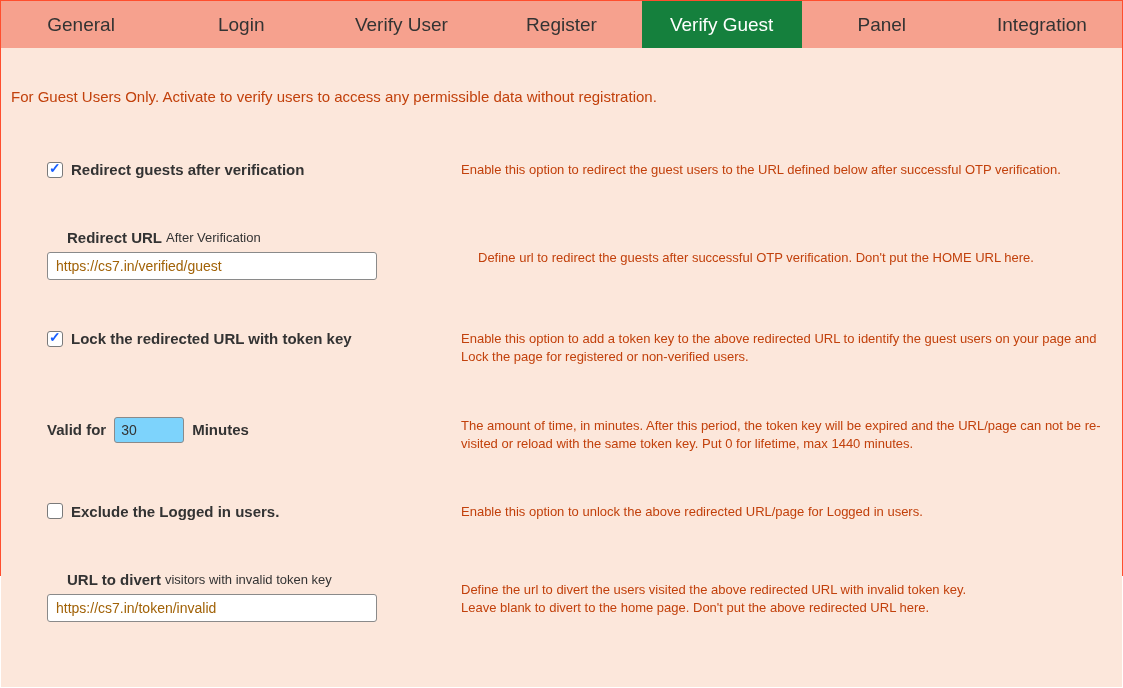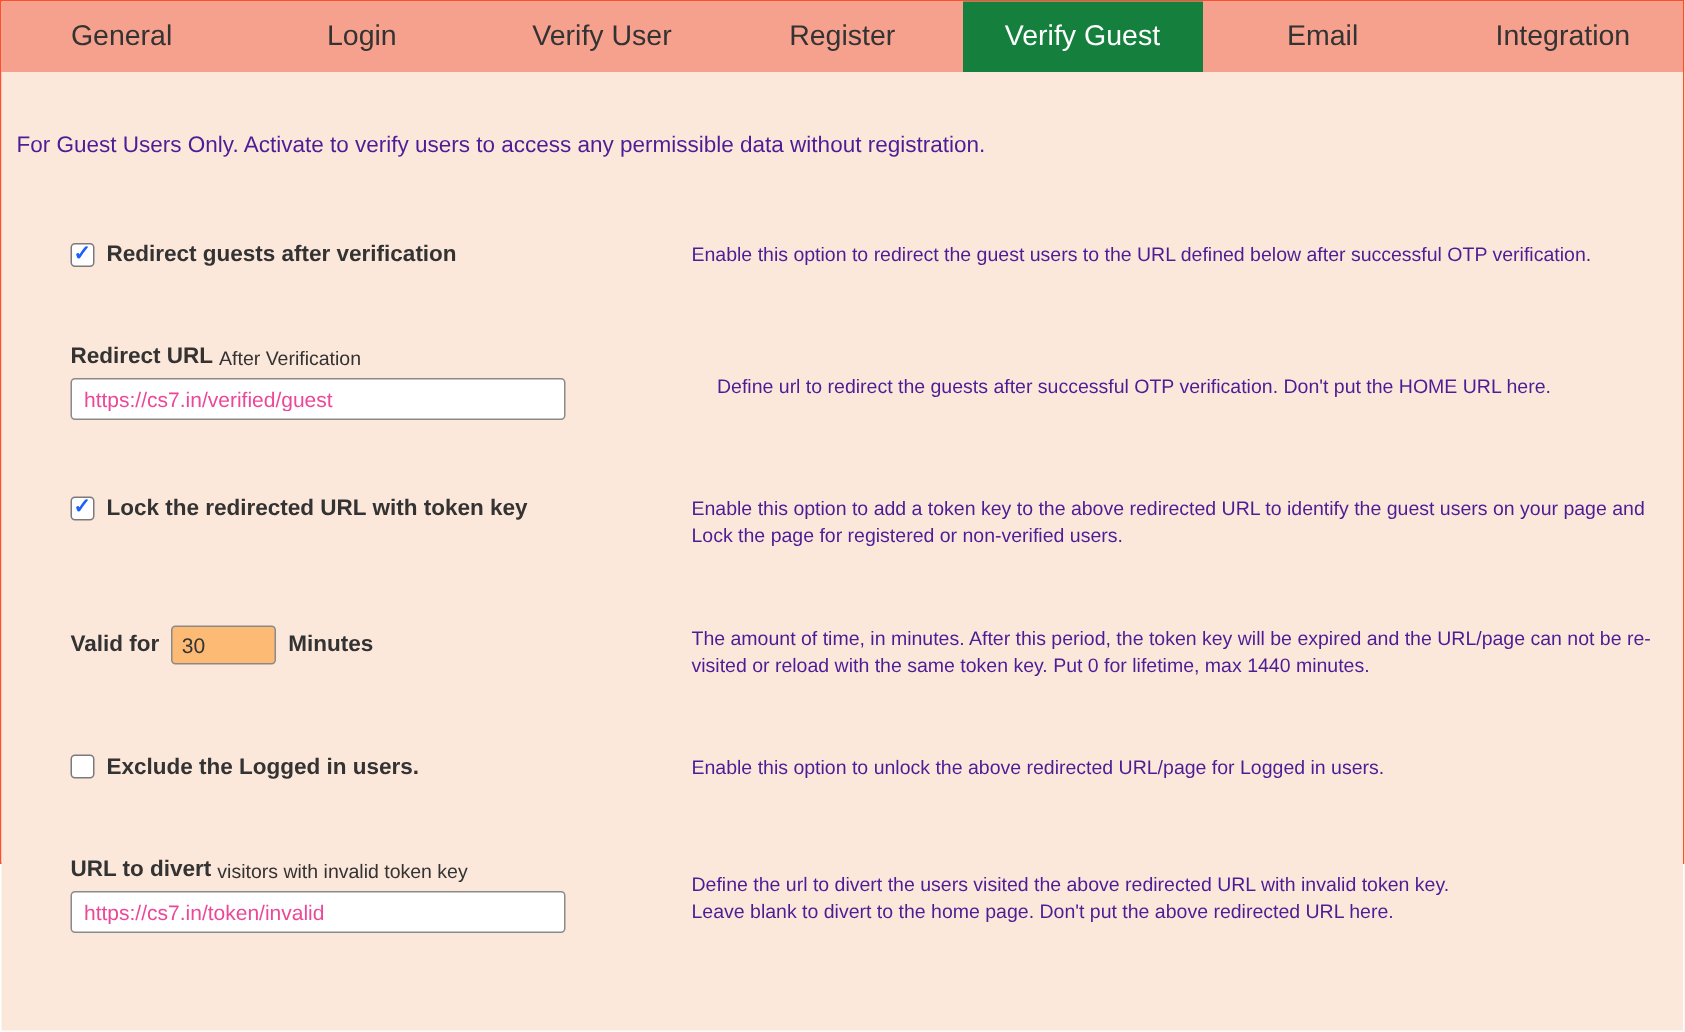--- a/index.html
+++ b/index.html
@@ -51,21 +51,21 @@
     width: 450px;
     padding-right: 10px;
     font-size: 15px;
     display: flex;
     align-items: center;
     flex-wrap: wrap;
   }
   .row .right {
     flex: 1;
     font-size: 15px;
-    color: #4c1d95;
+    color: #c2410c;
     line-height: 1.4;
   }
   .row.top {
     padding: 28px 0 0 0;
   }
   .row.top .left { padding-left: 2px; }
   .sub-rows {
     padding-left: 36px;
     padding-top: 54px;
   }
@@ -105,62 +105,63 @@
     margin-left: 4px;
   }
   .text-input {
     width: 330px;
     height: 28px;
     border: 1px solid #8a8a8a;
     border-radius: 3px;
     padding: 0 8px;
     font-size: 14px;
     background: #ffffff;
-    color: #ec4899;
+    color: #a16207;
     margin-top: 4px;
   }
   .num-input {
     width: 70px;
     height: 26px;
     border: 1px solid #8a8a8a;
     border-radius: 3px;
     padding: 0 6px;
     font-size: 14px;
-    background: #fdba74;
+    background: #7dd3fc;
     color: #333;
     margin: 0 2px;
   }
   .field-col {
     display: flex;
     flex-direction: column;
     align-items: flex-start;
   }
   .field-title-line {
     display: flex;
-    align-items: flex-end;
+    align-items: center;
     margin-bottom: 2px;
+    margin-left: 20px;
   }
   .inline-line {
     display: flex;
     align-items: center;
     gap: 2px;
   }
 </style>
 </head>
 <body>
 
 <div class="panel">
 
   <div class="tabs">
     <div class="tab">General</div>
     <div class="tab">Login</div>
     <div class="tab">Verify User</div>
     <div class="tab">Register</div>
     <div class="tab active">Verify Guest</div>
-    <div class="tab">Email</div>
+    <div class="tab">Panel</div>
     <div class="tab">Integration</div>
   </div>
 
   <div class="content">
 
     <div class="row top">
       <div class="right">For Guest Users Only. Activate to verify users to access any permissible data without registration.</div>
     </div>
 
     <div class="sub-rows">

